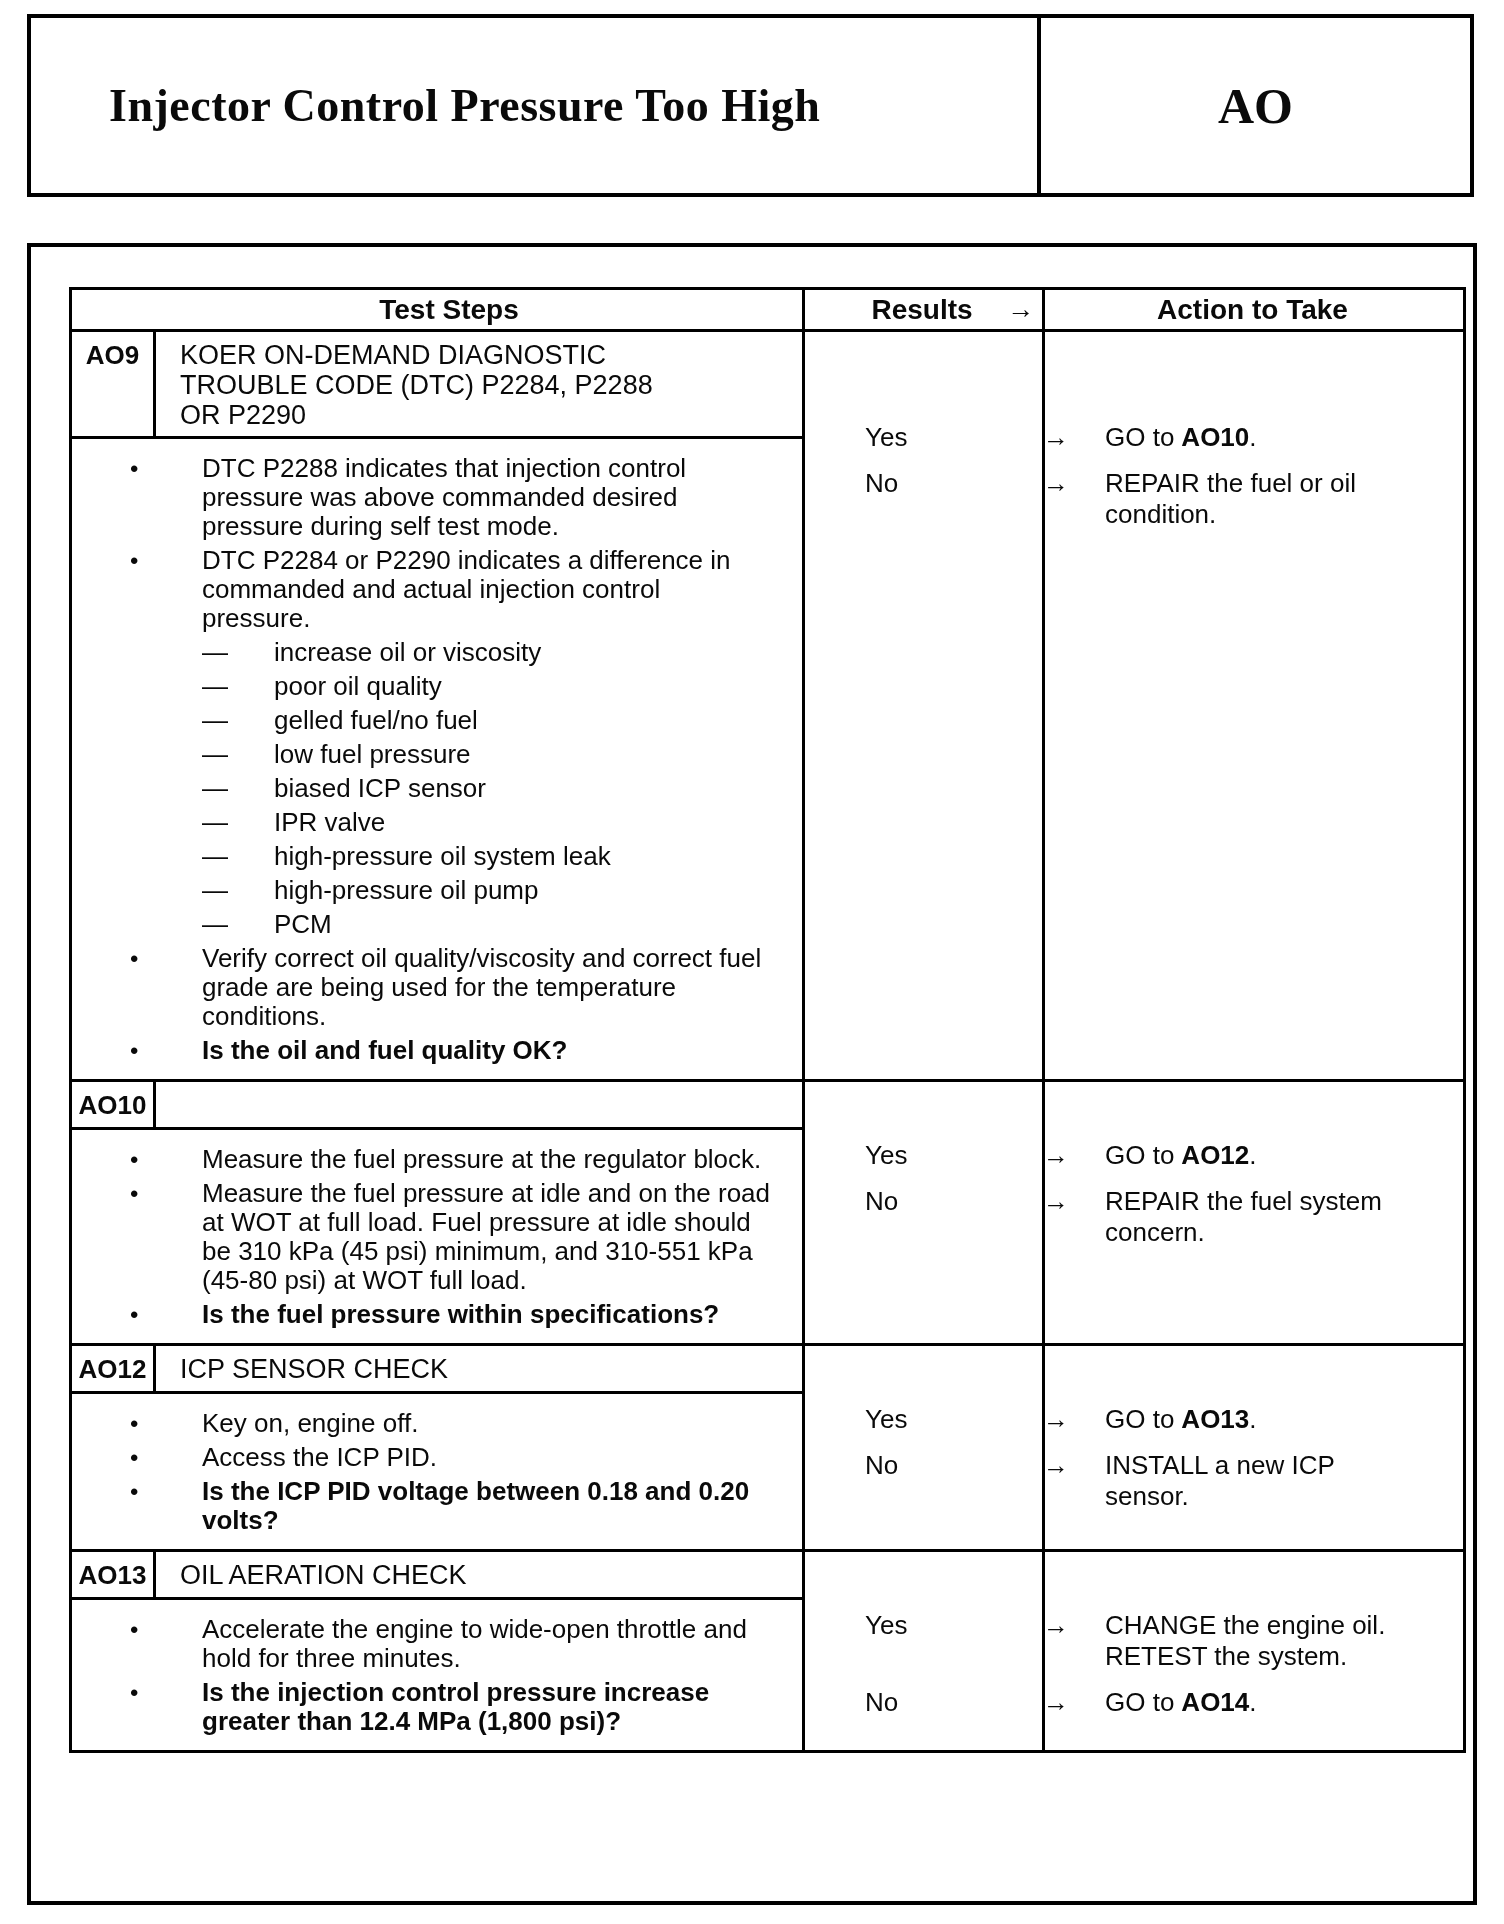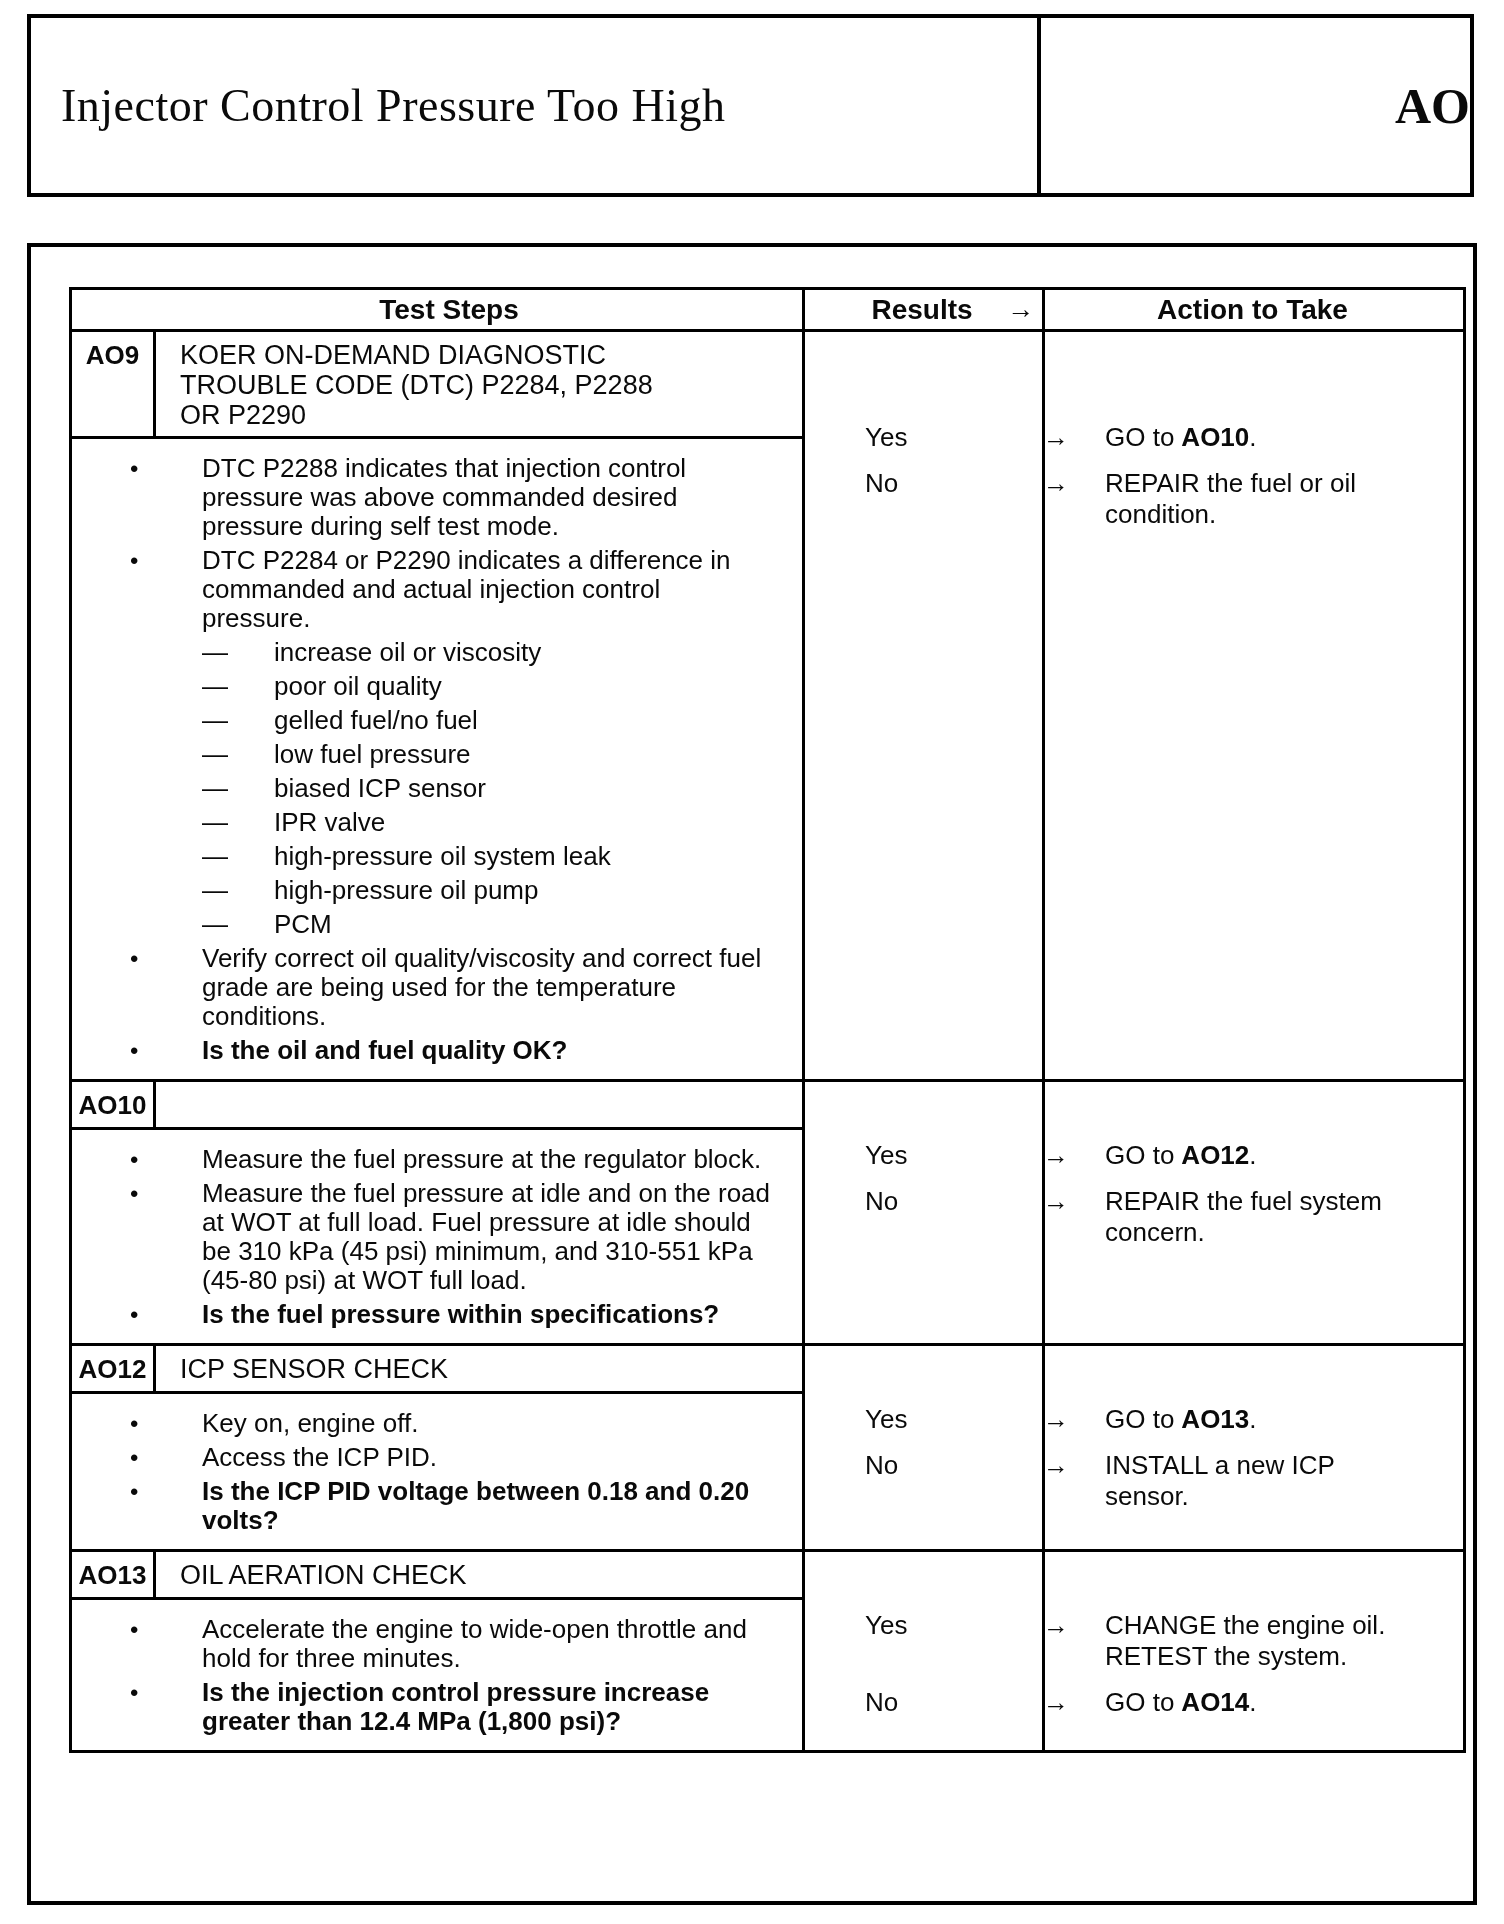--- a/index.html
+++ b/index.html
@@ -22,23 +22,23 @@
     display: flex;
   }
   .title-left {
     flex: 0 0 1010px;
     border-right: 4px solid #000;
     display: flex; align-items: center;
     padding-left: 30px;
   }
   .procedure-title {
     font-family: "Liberation Serif", serif;
-    font-weight: normal; font-size: 46px; letter-spacing: 0.5px;
-  }
-  .title-right { flex: 1; display: flex; align-items: center; justify-content: flex-end; }
+    font-weight: bold; font-size: 46px; letter-spacing: 0.5px; margin-left: 48px;
+  }
+  .title-right { flex: 1; display: flex; align-items: center; justify-content: center; }
   .procedure-code { font-family: "Liberation Serif", serif; font-weight: bold; font-size: 50px; }
 
   
   .main-box {
     position: absolute; left: 27px; top: 243px;
     width: 1450px; height: 1662px;
     border: 4px solid #000;
   }
 
   

